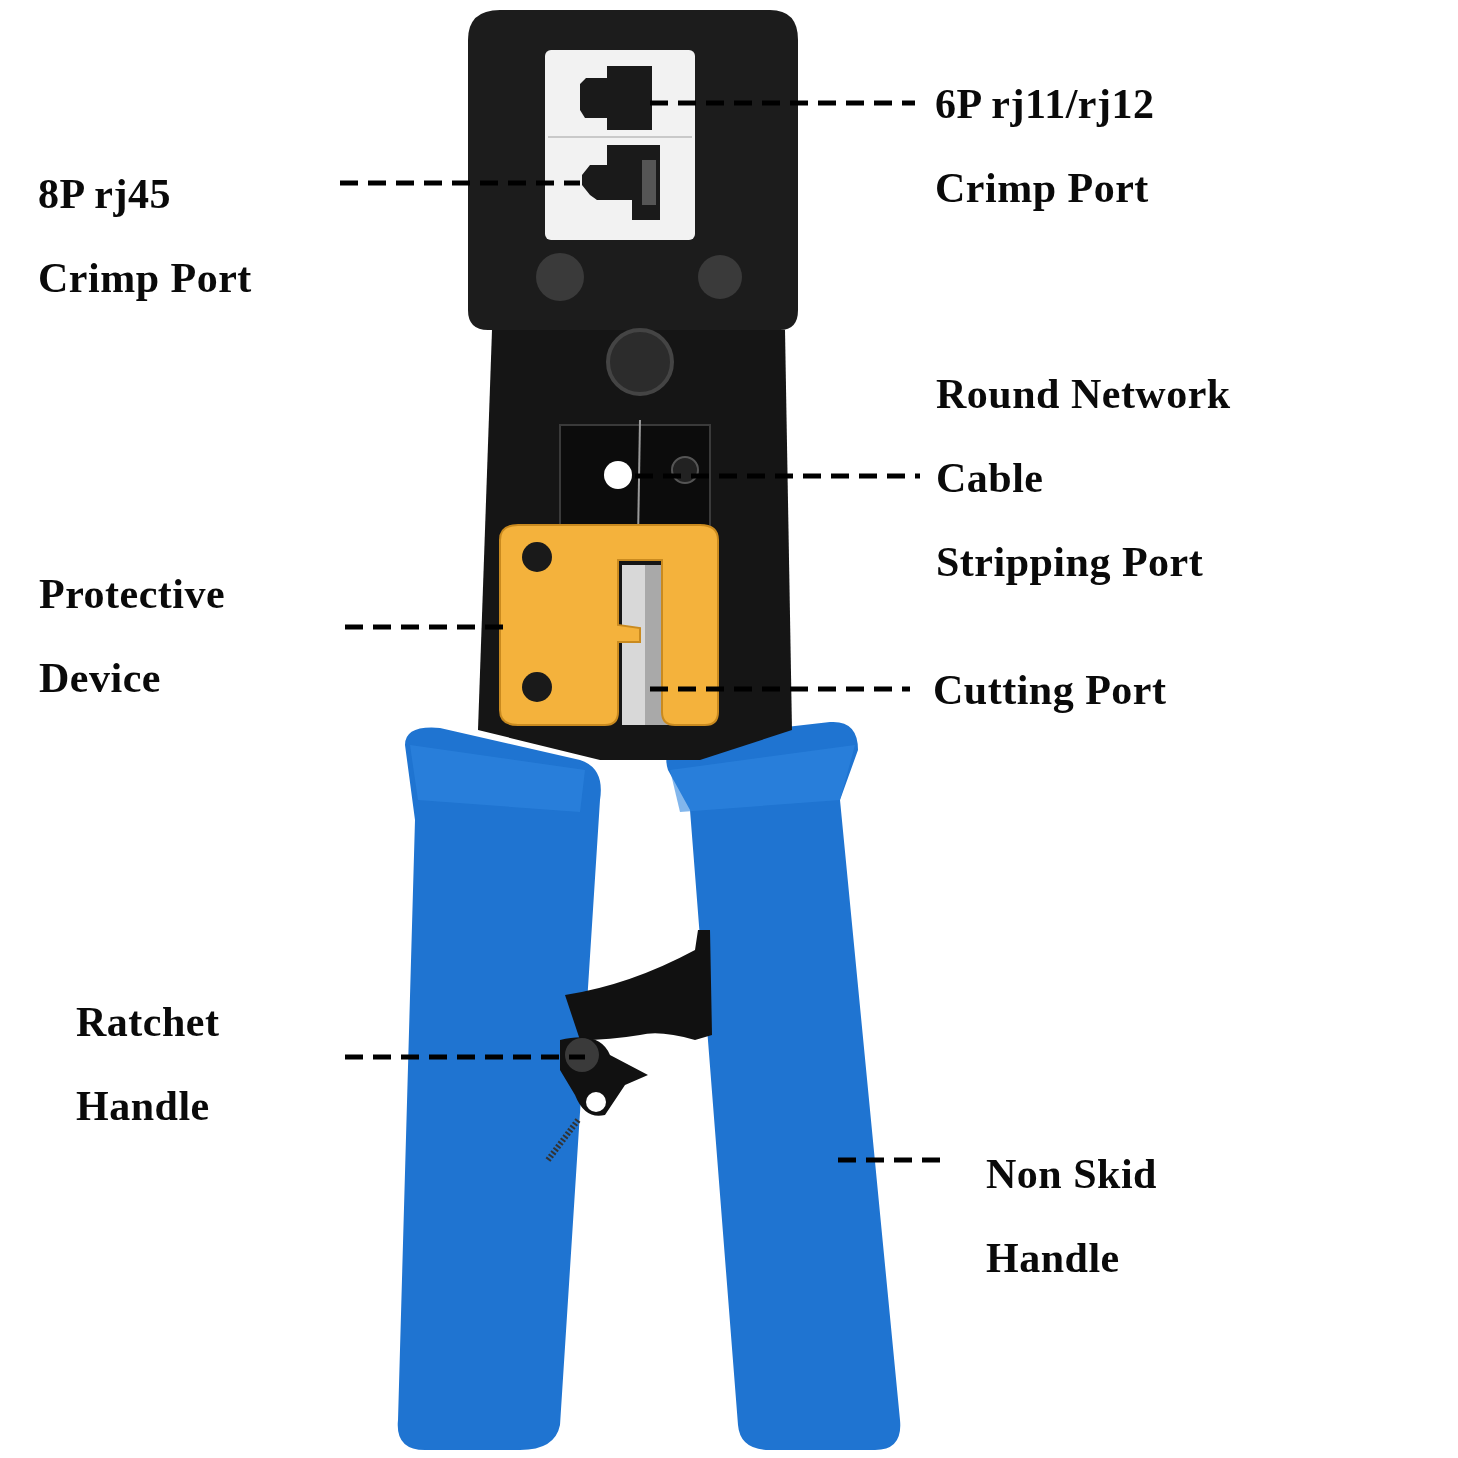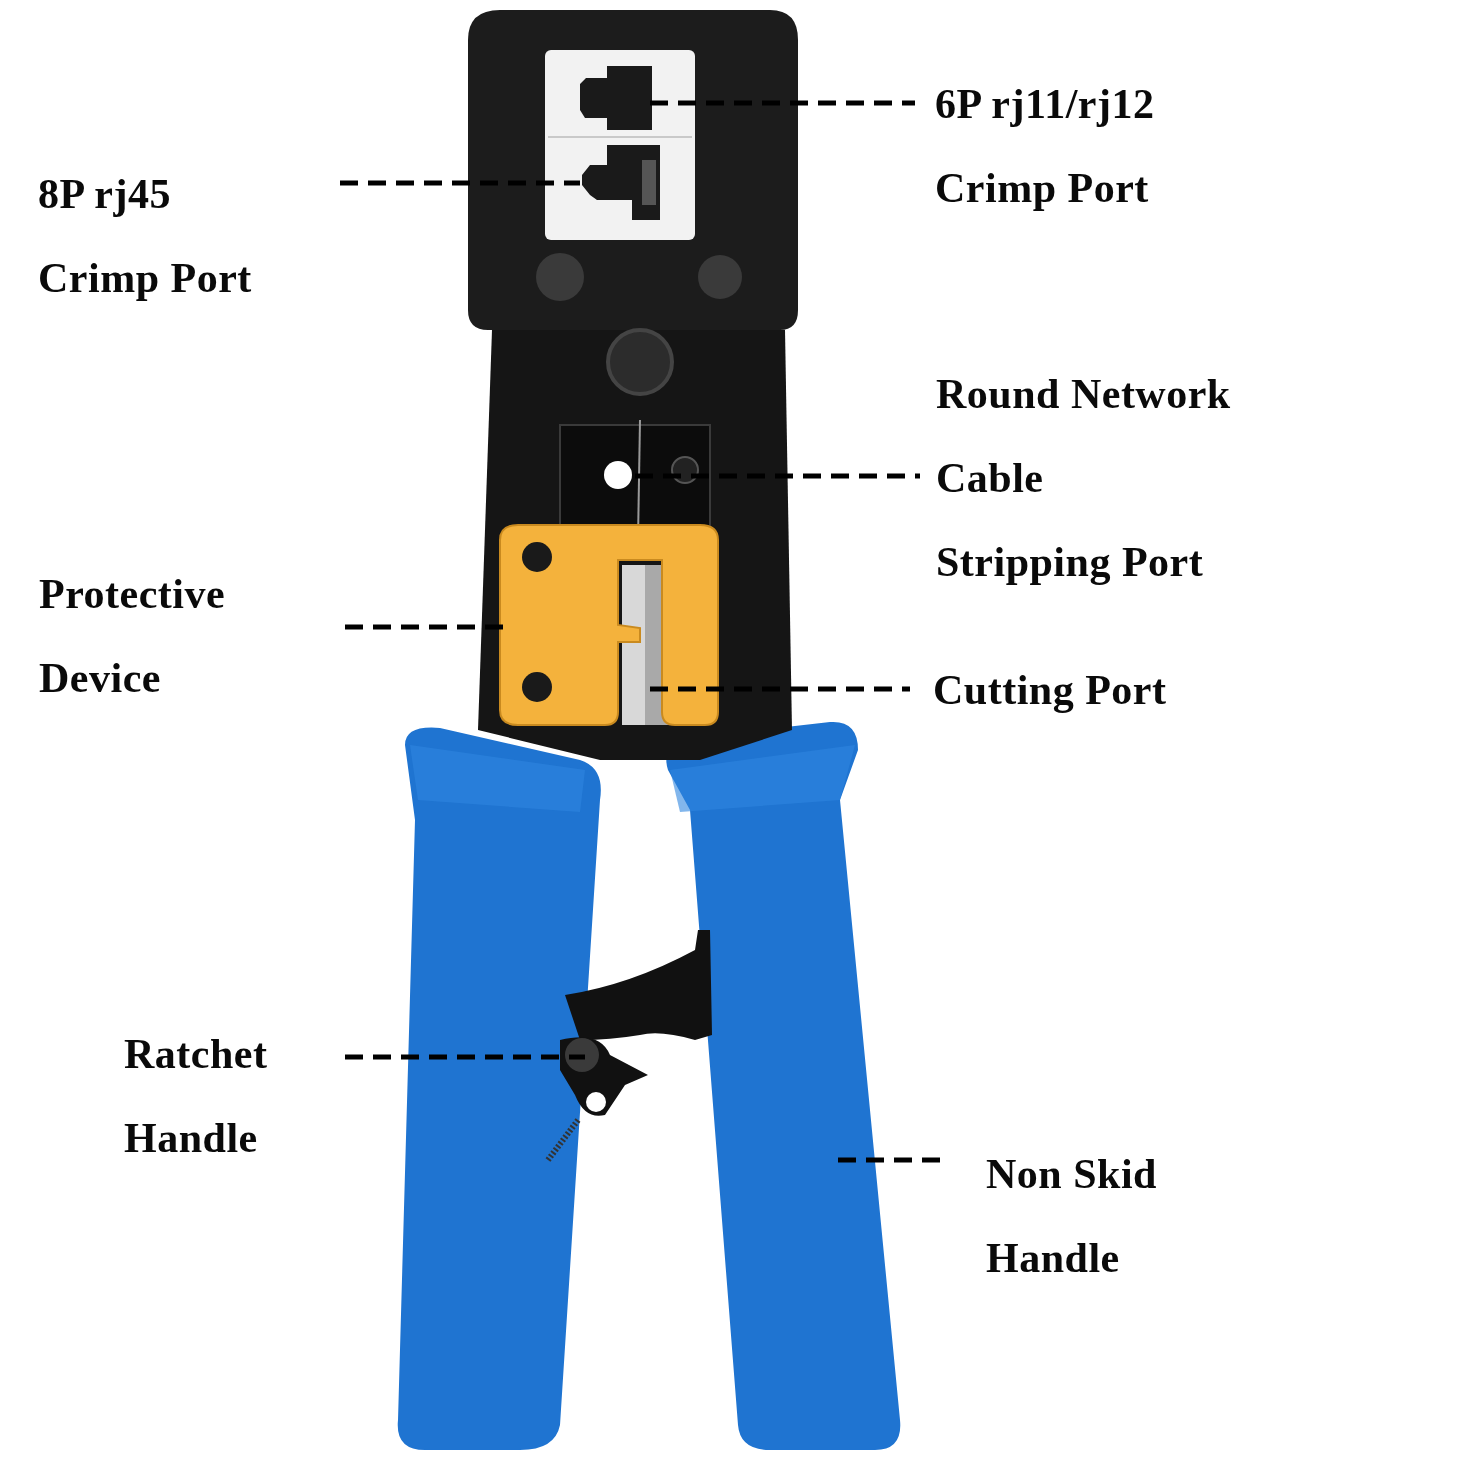--- a/index.html
+++ b/index.html
@@ -98,21 +98,21 @@
 
   <div class="label" style="left:18px; top:552px;margin-left:21px;">
     <span>Protective</span>
     <span>Device</span>
   </div>
 
   <div class="label" style="left:933px; top:648px;">
     <span>Cutting Port</span>
   </div>
 
-  <div class="label" style="left:76px; top:1012px;margin-left:48px;">
+  <div class="label" style="left:76px; top:980px;">
     <span>Ratchet</span>
     <span>Handle</span>
   </div>
 
   <div class="label" style="left:986px; top:1120px;margin-top:12px;">
     <span>Non Skid</span>
     <span>Handle</span>
   </div>
 
 </div>

